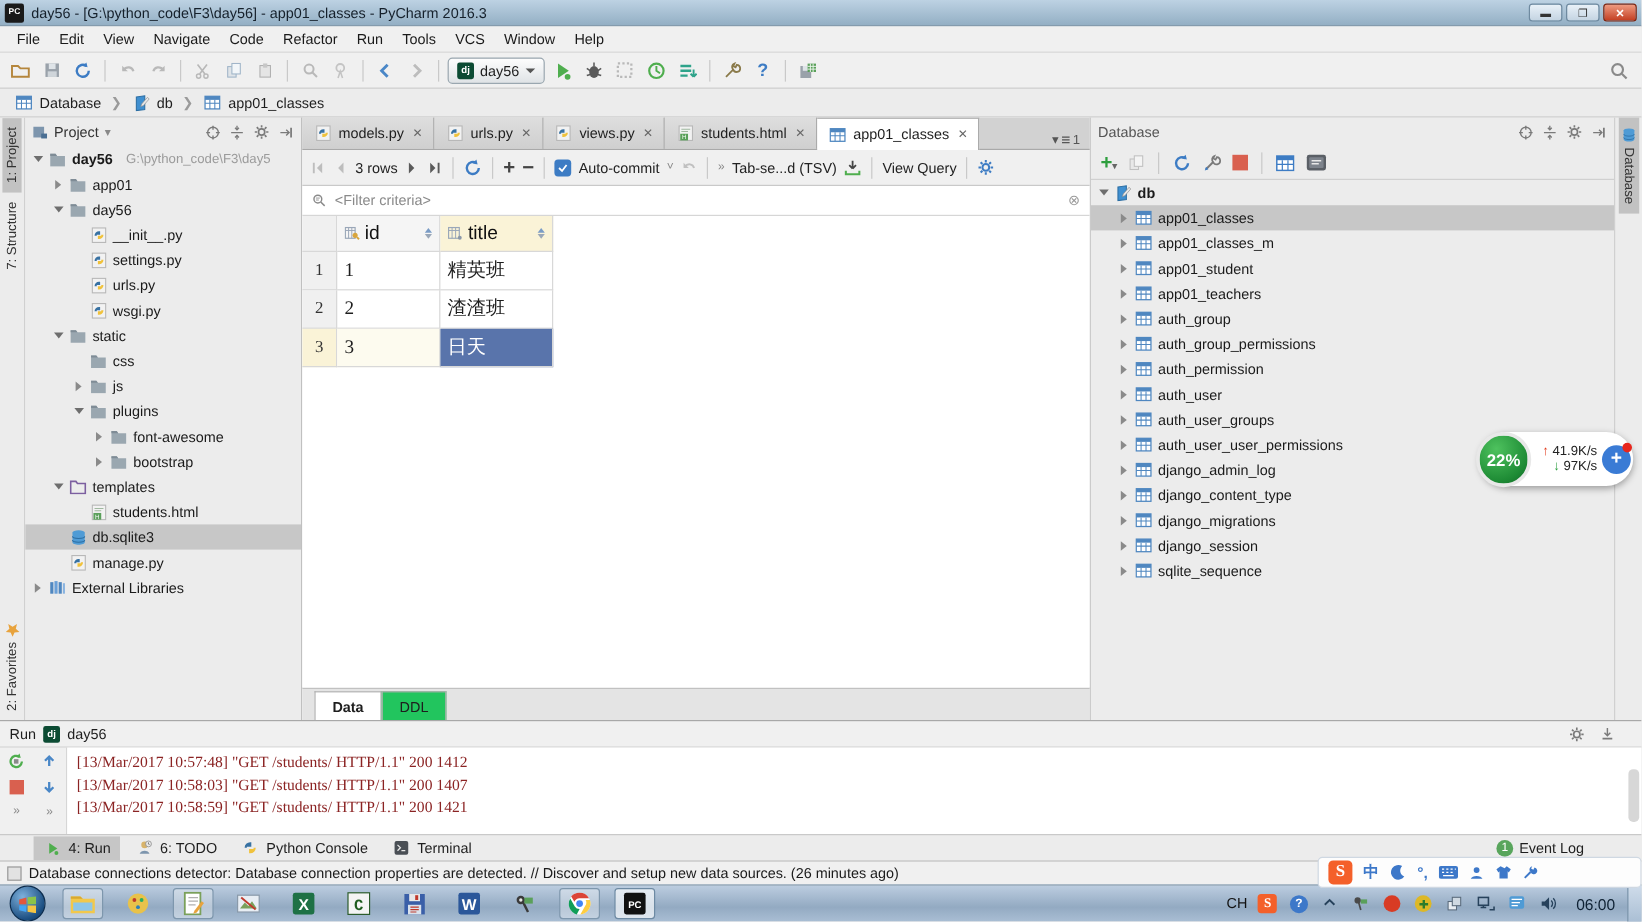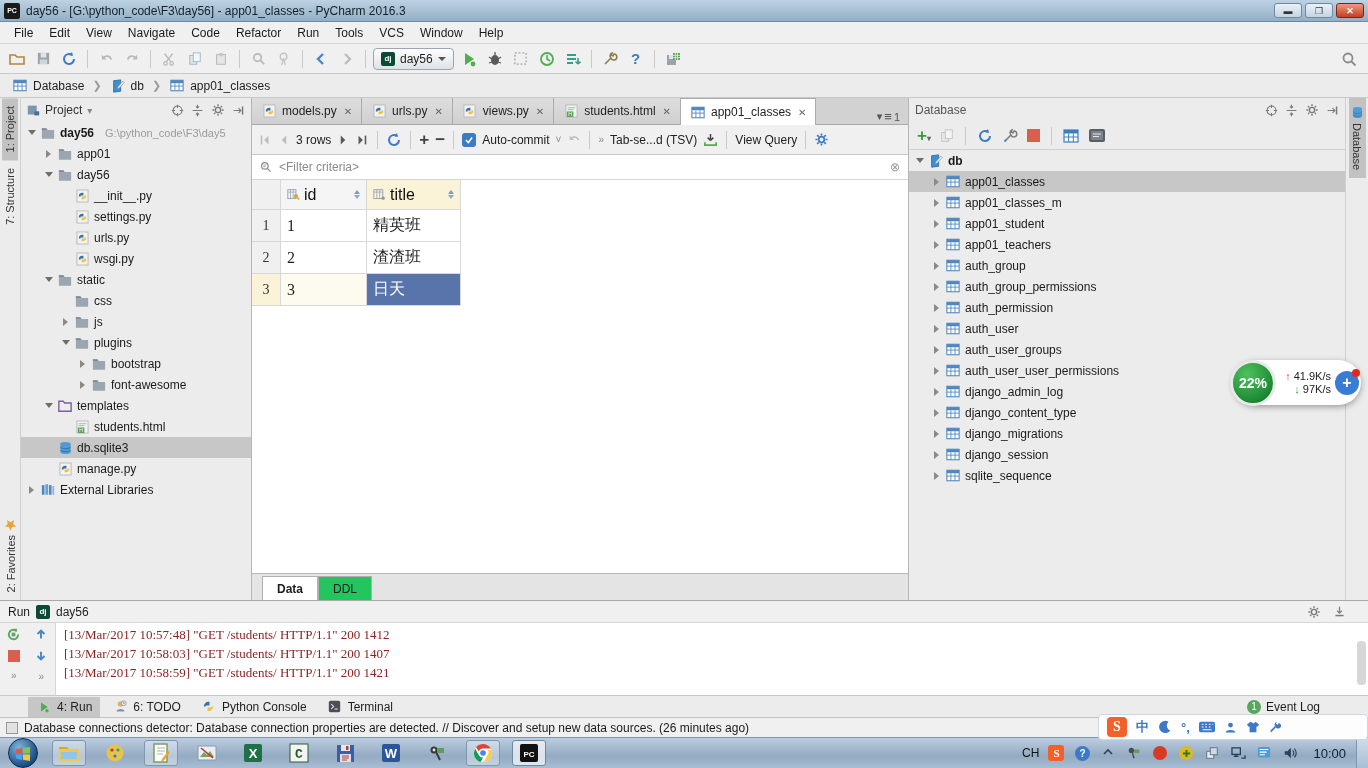--- a/index.html
+++ b/index.html
@@ -512,31 +512,31 @@
         <span class="tlabel">plugins</span>
       </div>
       <div class="trow" style="padding-left:57px">
         <span class="arr right"></span>
         <span class="ticon">
           <svg width="14" height="12" viewBox="0 0 16 13">
             <path d="M1 1h5l1.5 2H15v10H1z" fill="#9aa7b0"></path>
             <path d="M1 1h5l1.5 2H1z" fill="#7f8c96"></path>
           </svg>
         </span>
-        <span class="tlabel">bootstrap</span>
+        <span class="tlabel">font-awesome</span>
       </div>
       <div class="trow" style="padding-left:57px">
         <span class="arr right"></span>
         <span class="ticon">
           <svg width="14" height="12" viewBox="0 0 16 13">
             <path d="M1 1h5l1.5 2H15v10H1z" fill="#9aa7b0"></path>
             <path d="M1 1h5l1.5 2H1z" fill="#7f8c96"></path>
           </svg>
         </span>
-        <span class="tlabel">font-awesome</span>
+        <span class="tlabel">bootstrap</span>
       </div>
       <div class="trow" style="padding-left:23px">
         <span class="arr down"></span>
         <span class="ticon">
           <svg width="14" height="12" viewBox="0 0 16 13">
             <path d="M1 1h5l1.5 2H15v9.5H1z" fill="none" stroke="#7c5fa0" stroke-width="1.6"></path>
           </svg>
         </span>
         <span class="tlabel">templates</span>
       </div>
@@ -1280,21 +1280,21 @@
           <rect x="1" y="1" width="14" height="12" rx="2" fill="#4f9bd5"></rect>
           <path d="M3 4h10M3 7h8M3 10h6" stroke="#fff" stroke-width="1.2"></path>
         </svg>
       </span>
     <span class="tri">
         <svg width="14" height="14" viewBox="0 0 16 16">
           <path d="M2 6h3l4-4v12l-4-4H2z" fill="#27425c"></path>
           <path d="M11 5a4 4 0 0 1 0 6M13 3a7 7 0 0 1 0 10" fill="none" stroke="#27425c" stroke-width="1.3"></path>
         </svg>
       </span>
-    <span class="time">10:00</span>
+    <span class="time">06:00</span>
   </span>
   <span id="show-desktop"></span>
 </div>
 
 <div id="net-widget" class="abs">
   <span id="net-ball">22%</span>
   <span id="net-rates">
     <span class="rate">
         <span class="a-up">↑</span>
         <span>41.9K/s</span>

